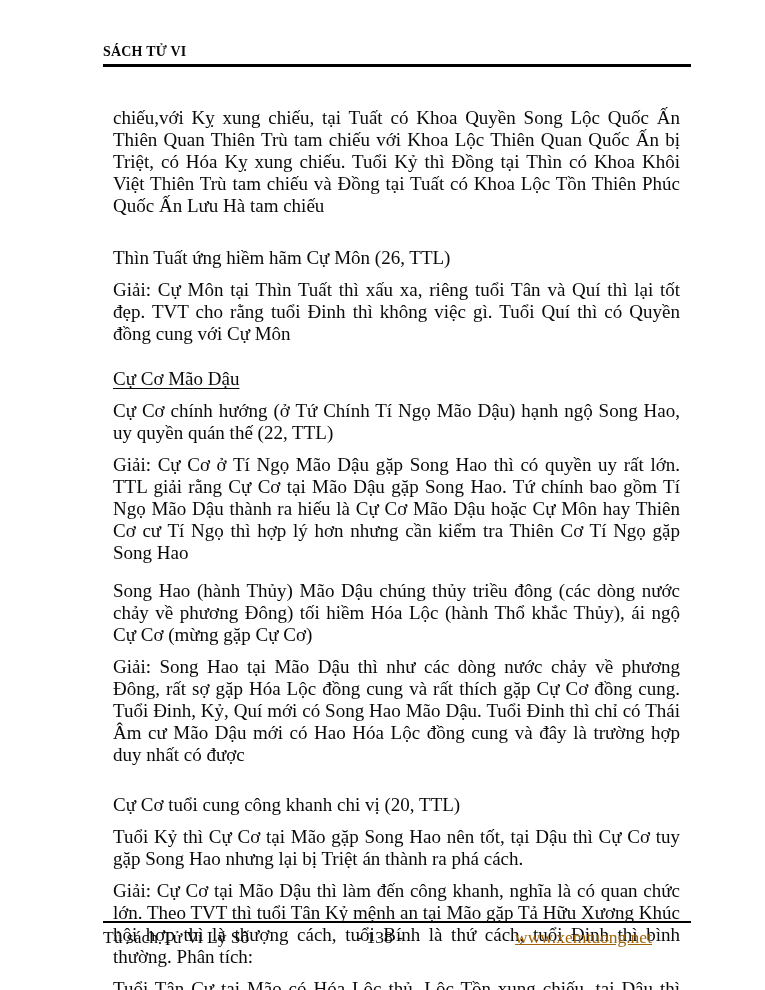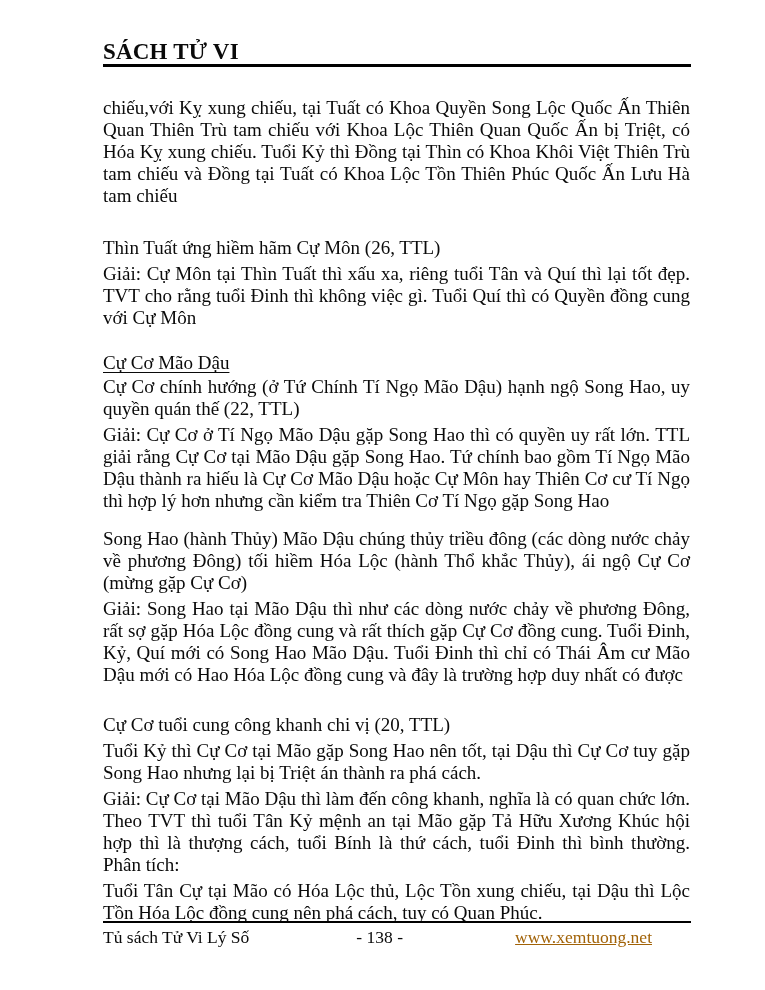--- a/index.html
+++ b/index.html
@@ -8,34 +8,34 @@
     width:765px; height:990px;
     background:#ffffff;
     color:#0a0a0a;
     font-family:"Liberation Serif","DejaVu Serif",serif;
     overflow:hidden;
   }
   
   .header {
     position:absolute; left:103px; right:75px; top:41px;
     display:flex; justify-content:flex-start; align-items:baseline;
-    font-size:23px; line-height:22px;
+    font-size:14px; line-height:22px;
   }
   .header-left { font-weight:bold; letter-spacing:0.2px; }
   .header-right { font-weight:normal; }
   .header-rule {
     position:absolute; left:103px; right:74px; top:64px;
     border-top:3.5px solid #000;
   }
   
   .body-text {
     position:absolute; left:103px; right:75px; top:97px;
     font-size:19px; line-height:22px;
   }
-  .body-text p { margin:0; text-align:justify; }
+  .body-text p { margin:10px; text-align:justify; }
   .gap-title { margin-top:30px !important; }
   .gap-giai { margin-top:4px !important; }
   .gap-heading { margin-top:23px !important; }
   .gap-statement { margin-top:2px !important; }
   .gap-block { margin-top:16px !important; }
   .gap-title2 { margin-top:28px !important; }
   .underlined { text-decoration:underline; text-underline-offset:3px; }
   
   .footer-rule {
     position:absolute; left:103px; right:74px; top:921px;

